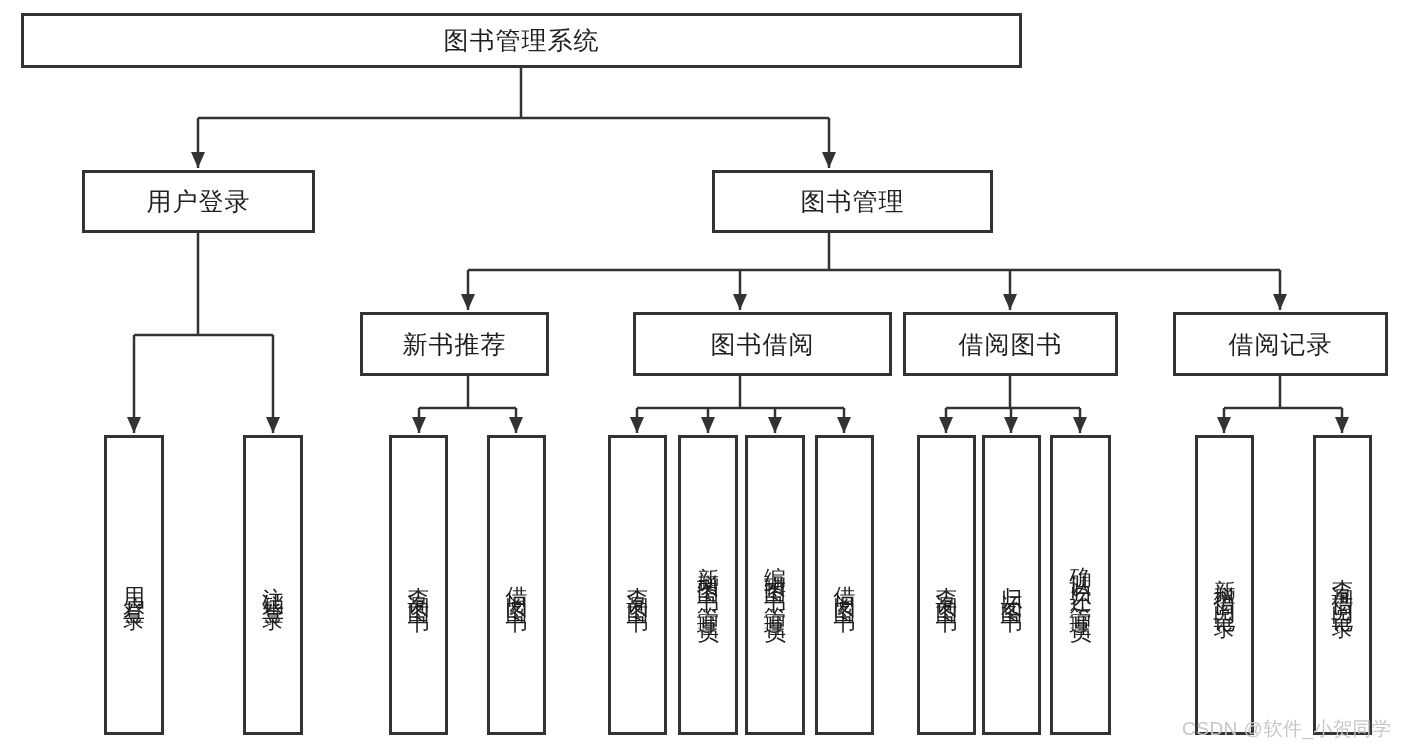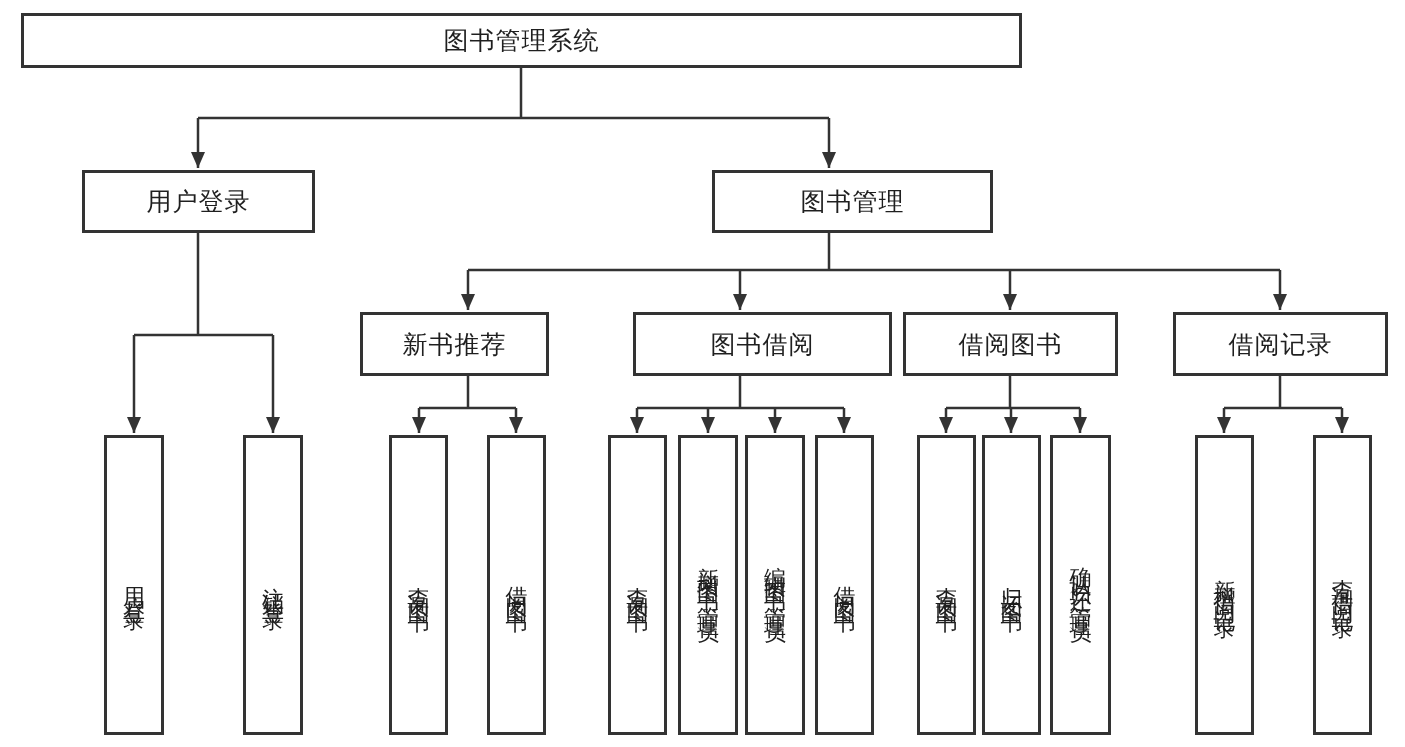--- a/index.html
+++ b/index.html
@@ -154,14 +154,15 @@
     <span class="vlabel">确认归还（管理员）</span>
   </div>
 
   <div class="box" style="left:1195px;top:435px;width:59px;height:300px">
     <span class="vlabel">新增借阅记录</span>
   </div>
   <div class="box" style="left:1313px;top:435px;width:59px;height:300px">
     <span class="vlabel">查询借阅记录</span>
   </div>
 
+  <div class="watermark">CSDN @软件_小贺同学</div>
 
 </div>
 
 </body></html>

